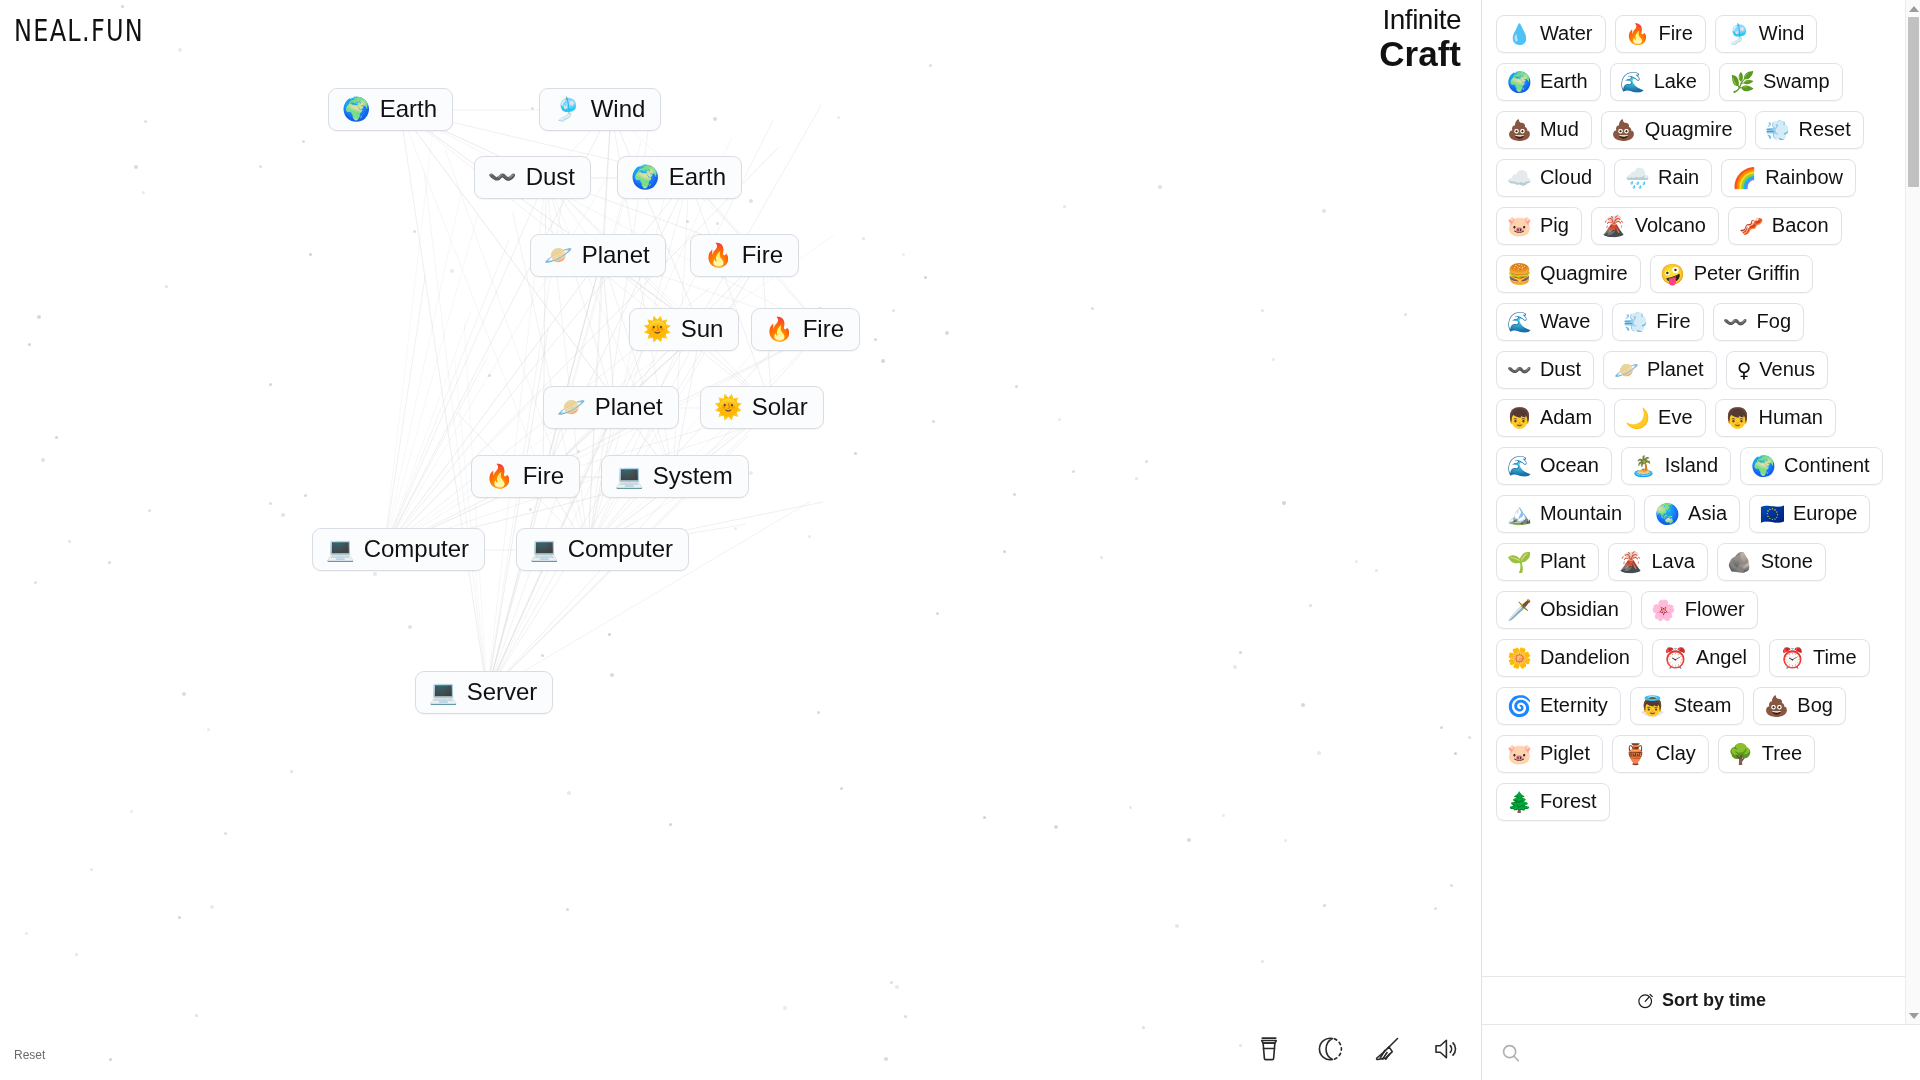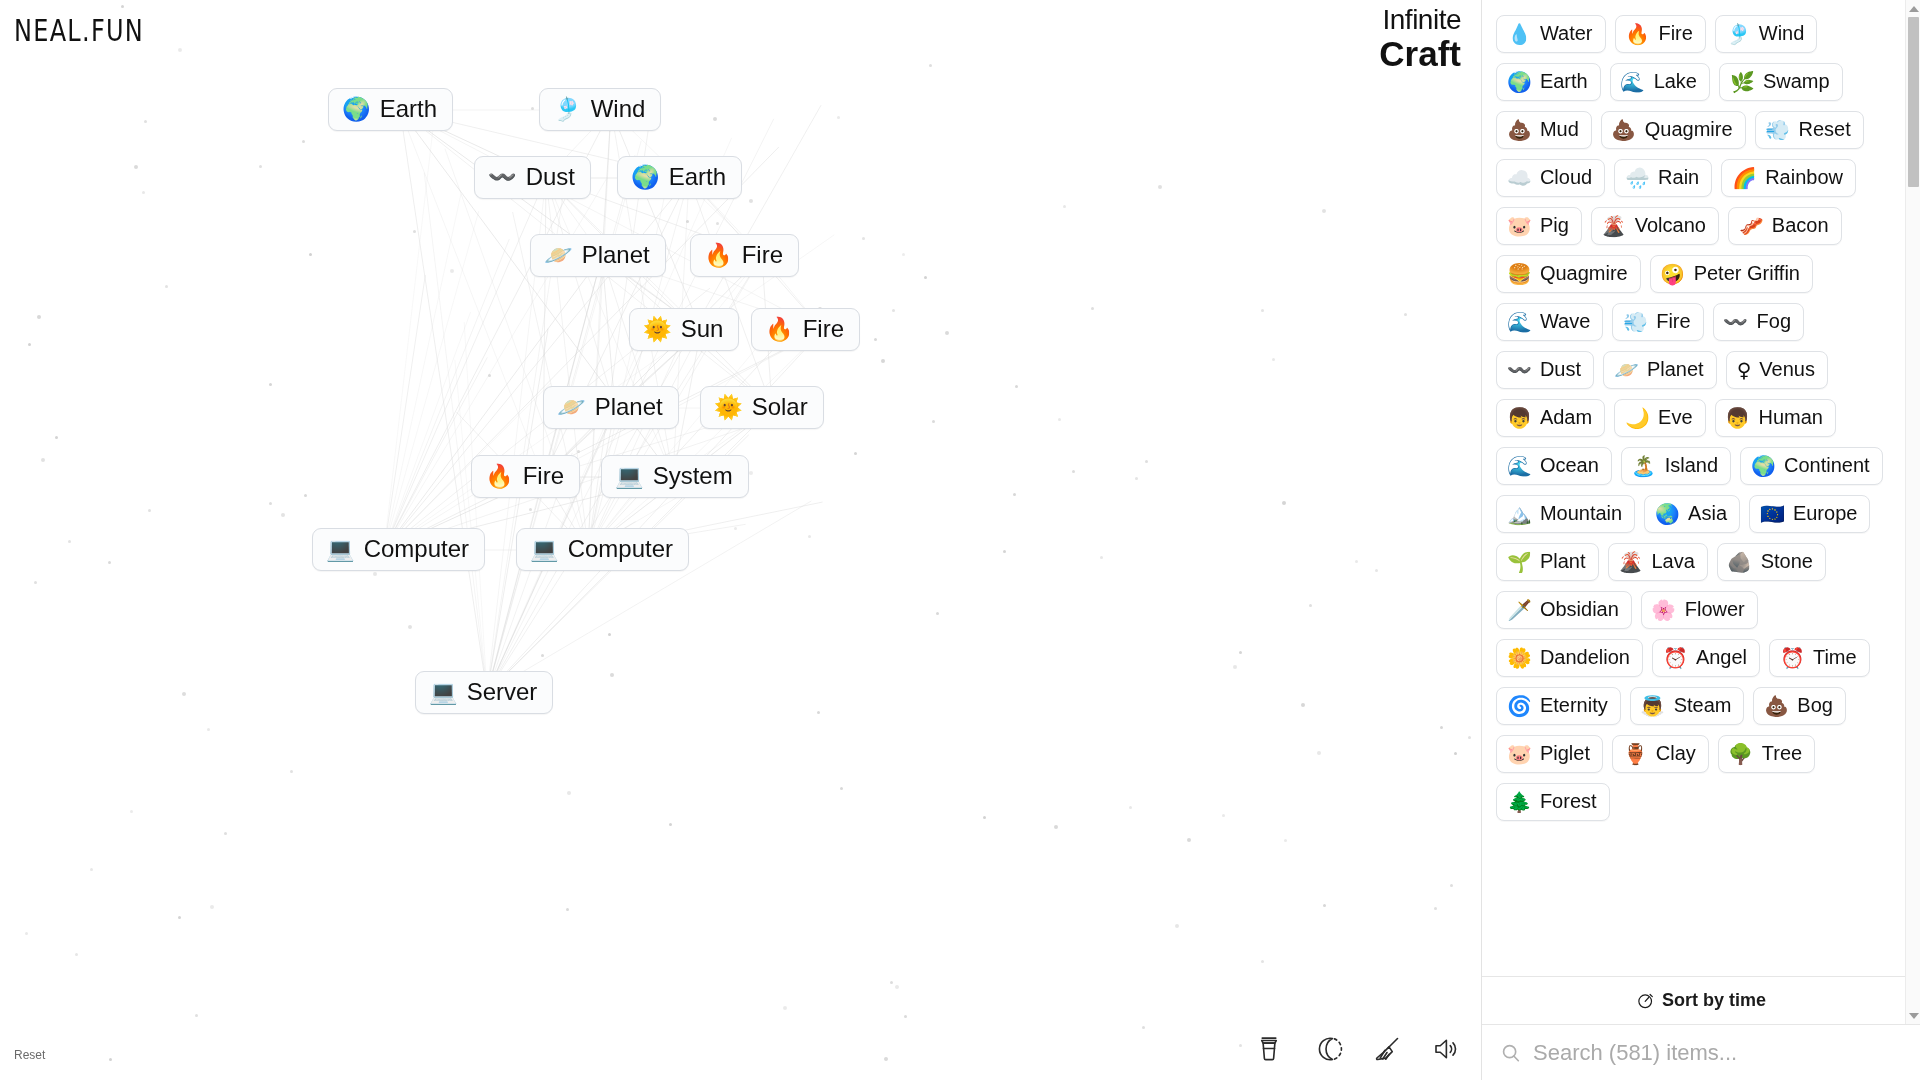--- a/index.html
+++ b/index.html
@@ -716,21 +716,20 @@
         </svg>
         <span>Sort by time</span>
       </div>
     </div>
 
     <div id="searchbar">
       <svg viewBox="0 0 24 24" fill="none" stroke="#b0b0b0" stroke-width="1.8" stroke-linecap="round">
         <circle cx="10.5" cy="10.5" r="6.6"></circle>
         <path d="M15.3 15.5 20 20.4"></path>
       </svg>
-      <input id="searchinput" type="text" placeholder="Search (581) items..." style="">
     </div>
 
     <div id="sbar">
       <div class="arrow">
           <i></i>
         </div>
       <div class="thumb"></div>
       <div class="arrow down">
           <i></i>
         </div>

